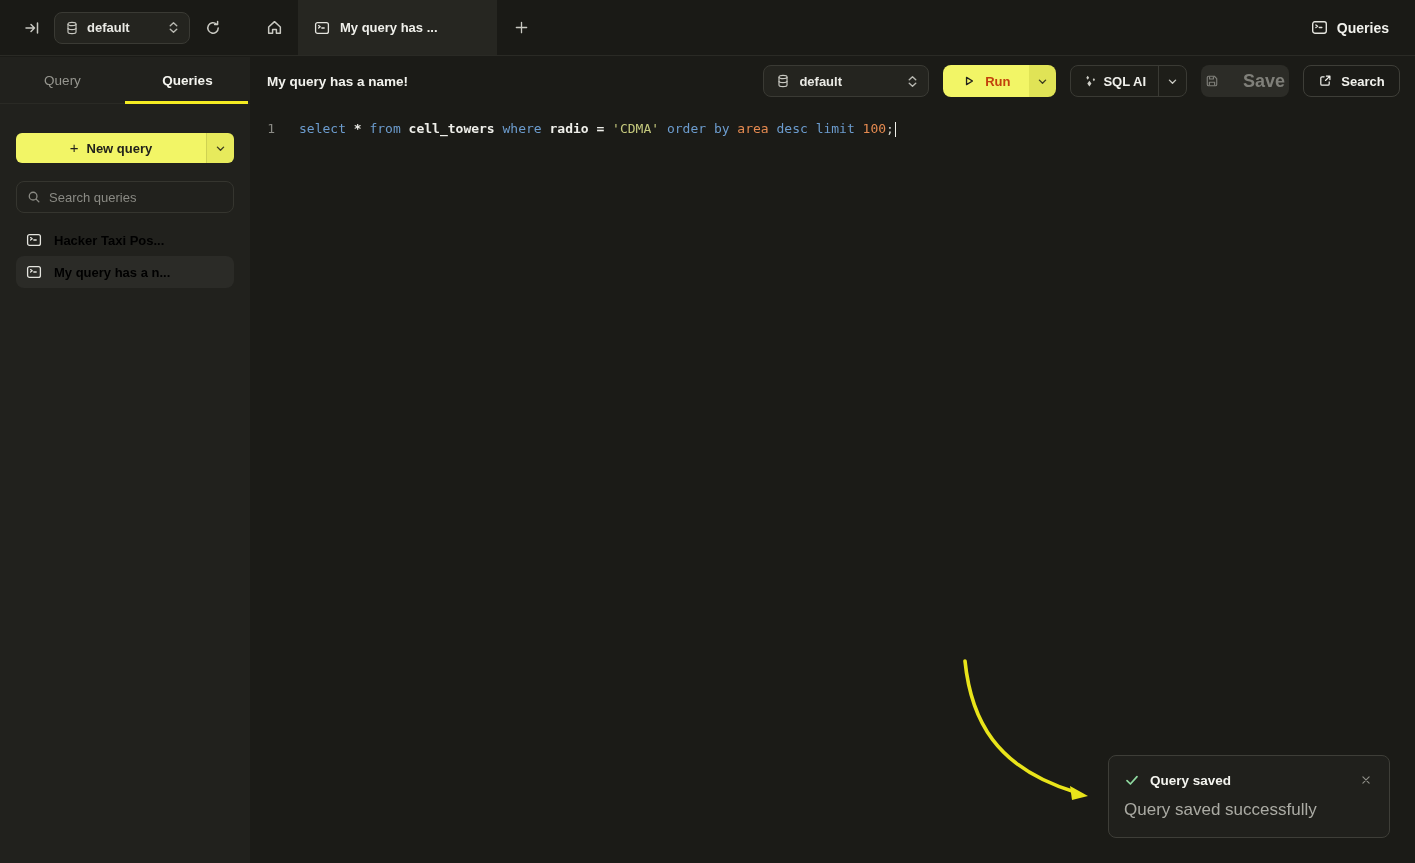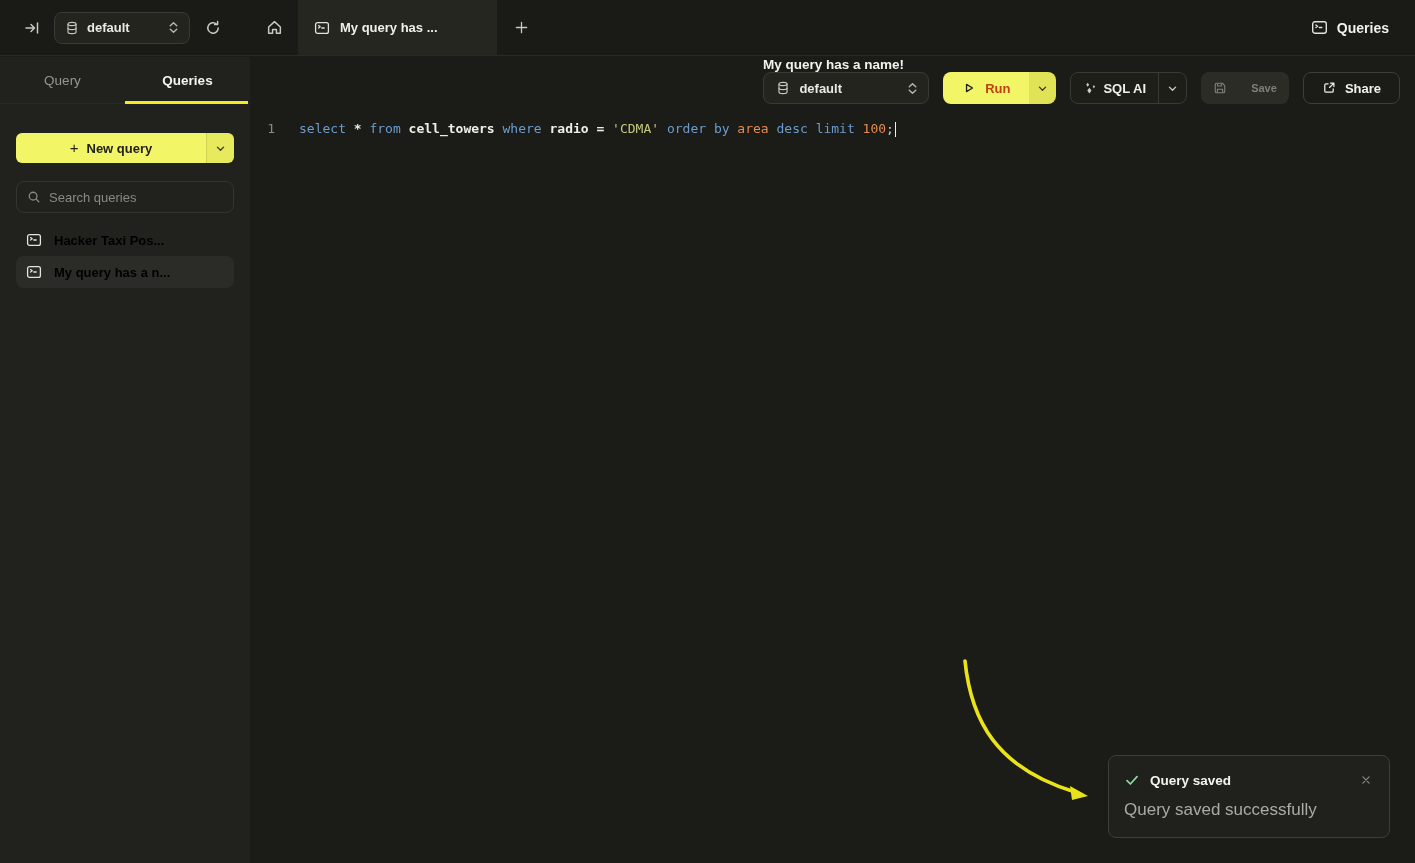--- a/index.html
+++ b/index.html
@@ -49,39 +49,39 @@
   .searchbox input::placeholder { color:#8a8a84; }
   .query-list { margin-top:11px; padding:0 16px; display:flex; flex-direction:column; }
   .query-item { height:32px; border-radius:8px; display:flex; align-items:center; gap:12px;
     padding:0 10px; color:#ececе7; cursor:pointer; }
   .query-item .q-label { color:#ececе7; font-size:13px; font-weight:600; white-space:nowrap; }
   .query-item.selected { background:#2b2b27; }
   .q-icon { display:flex; color:#e4e4de; flex:none; }
 
   
   .main { position:absolute; left:251px; top:57px; width:1164px; height:806px; background:#1b1b17; }
-  .main-header { height:48px; display:flex; align-items:center; padding:0 15px 0 16px;flex-direction:column; }
+  .main-header { height:48px; display:flex; align-items:center; padding:0 15px 0 16px; }
   .page-title { font-size:13.5px; font-weight:600; color:#f2f2ed; }
   .controls { margin-left:auto; display:flex; align-items:center; gap:14px; }
   .ctl-db { height:32px; width:166px; background:#24241f; border:1px solid #3a3a34; border-radius:8px;
     display:flex; align-items:center; padding:0 10px 0 12px; gap:9px; color:#e9e9e4;
     font-size:13px; font-weight:600; cursor:pointer; }
   .ctl-db .grow { flex:1; }
   .run-btn { height:32px; border-radius:8px; overflow:hidden; display:flex; cursor:pointer; }
   .run-main { width:86px; background:#f2f566; display:flex; align-items:center; justify-content:center;
     gap:9px; color:#c2410c; font-size:13px; font-weight:600; }
   .run-chev { width:27px; background:#e0e356; display:flex; align-items:center; justify-content:center; color:#3c3c20; }
   .sqlai-btn { height:32px; border:1px solid #3a3a34; background:#1e1e19; border-radius:8px;
     display:flex; align-items:center; cursor:pointer; }
   .sqlai-label { display:flex; align-items:center; gap:5px; padding:0 12px 0 12px; color:#f0f0eb;
     font-size:13px; font-weight:600; }
   .sqlai-chev { width:28px; align-self:stretch; border-left:1px solid #3a3a34; display:flex;
     align-items:center; justify-content:center; color:#c9c9c2; }
   .save-btn { height:32px; width:88px; background:#2c2c27; border-radius:8px; display:flex;
-    align-items:center; justify-content:center; gap:24px; color:#7f7f79; font-size:11px; font-weight:600;
+    align-items:center; justify-content:center; gap:24px; color:#7f7f79; font-size:18px; font-weight:600;
     cursor:default; }
   .share-btn { height:32px; width:97px; border:1px solid #3e3e38; border-radius:8px; display:flex;
     align-items:center; justify-content:center; gap:9px; color:#f2f2ed; font-size:13px; font-weight:600;
     cursor:pointer; }
 
   
   .editor { padding:14px 0 0 0; font-family:"DejaVu Sans Mono", monospace; font-size:13px; }
   .code-line { display:flex; align-items:center; line-height:20px; }
   .line-no { width:24px; text-align:right; color:#8b8b85; flex:none; }
   .code-text { margin-left:24px; white-space:pre; }
@@ -289,21 +289,21 @@
         </span>
         <span>Save</span>
       </div>
       <div class="share-btn">
         <span style="display:flex;">
           <svg width="14" height="14" viewBox="0 0 16 16" fill="none" stroke="currentColor" stroke-width="1.4" stroke-linecap="round" stroke-linejoin="round">
             <path d="M7 3.2H4.6c-.8 0-1.4.6-1.4 1.4v6.8c0 .8.6 1.4 1.4 1.4h6.8c.8 0 1.4-.6 1.4-1.4V9"></path>
             <path d="M9.6 2.4h4v4M13.3 2.7 8.6 7.4"></path>
           </svg>
         </span>
-        <span>Share</span>
+        <span>Search</span>
       </div>
     </div>
   </div>
 
   <div class="editor">
     <div class="code-line">
       <span class="line-no">1</span>
       <span class="code-text" id="code-text"><span class="tok-keyword">select</span><span class="tok-plain"> </span><span class="tok-operator">*</span><span class="tok-plain"> </span><span class="tok-keyword">from</span><span class="tok-plain"> </span><span class="tok-identifier">cell_towers</span><span class="tok-plain"> </span><span class="tok-keyword">where</span><span class="tok-plain"> </span><span class="tok-identifier">radio</span><span class="tok-plain"> </span><span class="tok-operator">=</span><span class="tok-plain"> </span><span class="tok-string">'CDMA'</span><span class="tok-plain"> </span><span class="tok-keyword">order</span><span class="tok-plain"> </span><span class="tok-keyword">by</span><span class="tok-plain"> </span><span class="tok-column">area</span><span class="tok-plain"> </span><span class="tok-keyword">desc</span><span class="tok-plain"> </span><span class="tok-keyword">limit</span><span class="tok-plain"> </span><span class="tok-number">100</span><span class="tok-punct">;</span></span>
       <span class="caret"></span>
     </div>

